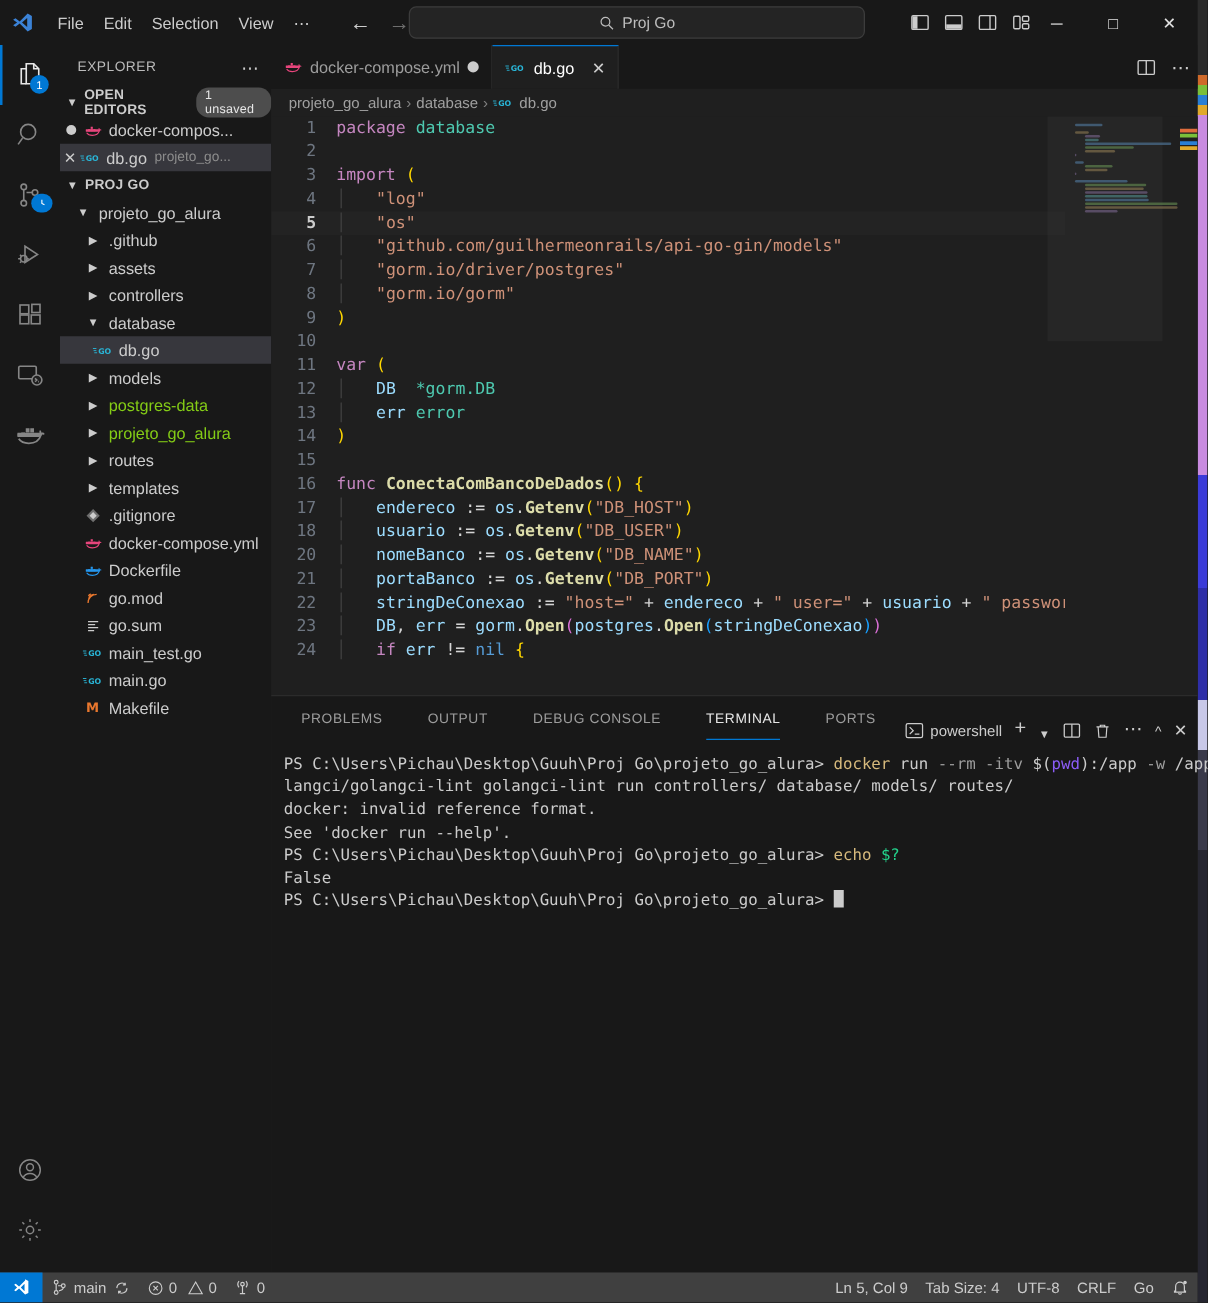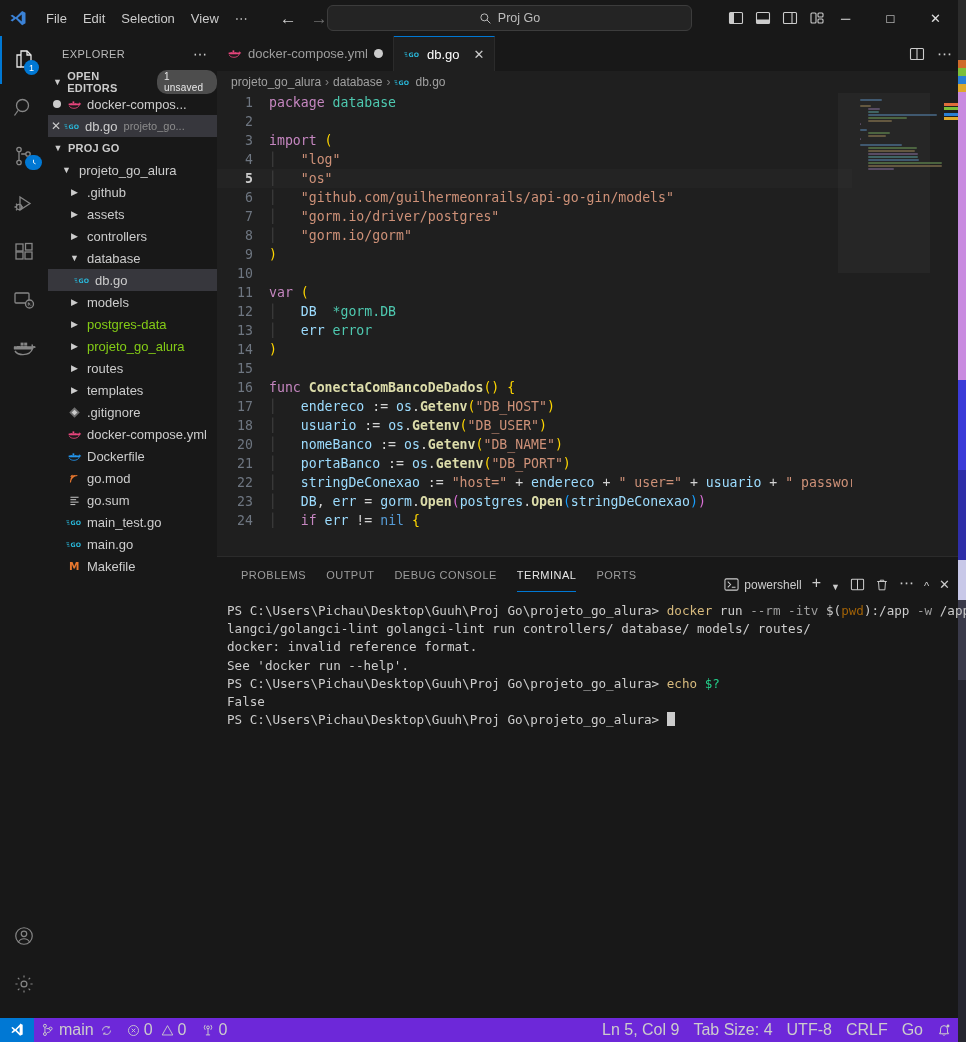--- a/index.html
+++ b/index.html
@@ -100,37 +100,37 @@
   .nb { color:#569cd6; }
 
   .minimap { position:absolute; right:14px; top:0; width:92px; height:463px; background:#1f1f1f; }
   .mm-slider { position:absolute; right:14px; top:0; width:92px; height:180px; background:rgba(255,255,255,.03); }
   .mm-line { position:absolute; height:2px; border-radius:1px; }
   .ed-scroll { position:absolute; right:0; top:0; width:14px; height:463px; background:#1f1f1f;}
   .ed-ovr { position:absolute; right:0; width:14px; height:3px; }
 
   
   .panel { position:absolute; left:0; top:520px; width:741px; height:462px; background:#181818; border-top:1px solid #2b2b2b;}
-  .panel-tabs { height:35px; display:flex; align-items:center; padding-left:14px; gap:0; position:relative;}
+  .panel-tabs { height:35px; display:flex; align-items:center; padding-left:14px; gap:16px; position:relative;}
   .ptab { font-size:11px; letter-spacing:.5px; color:#9d9d9d; padding:0 10px; height:35px; display:flex; align-items:center; position:relative;}
   .ptab.active { color:#e7e7e7; }
   .ptab.active::after { content:""; position:absolute; left:10px; right:10px; bottom:0; height:1px; background:#0078d4; }
   .panel-actions { position:absolute; right:8px; top:0; height:35px; display:flex; align-items:flex-end; gap:10px; color:#cccccc; font-size:13px;}
   .shellchip { display:flex; align-items:center; gap:5px; font-size:12px; color:#cccccc; }
   .term { padding:10px 0 0 10px; font-family:"DejaVu Sans Mono","Liberation Mono", monospace; font-size:12.6px; line-height:18.2px; color:#cccccc; white-space:pre; }
   .t-cmd { color:#d7ba7d; }
   .t-flag { color:#9d9d9d;margin-top:24px; }
   .t-grn { color:#23d18b; }
-  .t-yel { color:#a16207;margin-top:44px; }
+  .t-yel { color:#8b5cf6;margin-top:44px; }
   .cursor { display:inline-block; width:8px; height:14px; background:#cccccc; vertical-align:-2px; }
   .panel-scroll { position:absolute; right:0; top:35px; width:14px; height:427px; }
 
   
-  .statusbar { position:absolute; left:0; bottom:0; width:958px; height:24px; background:#6d28d9;
-       display:flex; align-items:center; font-size:16px; color:#cccccc; }
+  .statusbar { position:absolute; left:0; bottom:0; width:958px; height:24px; background:#404040;
+       display:flex; align-items:center; font-size:12px; color:#cccccc; }
   .sb-remote { width:34px; height:24px; background:#0078d4; display:flex; align-items:center; justify-content:center; }
   .sb-item { display:flex; align-items:center; gap:4px; padding:0 7px; height:24px; }
   .sb-right { margin-left:auto; display:flex; align-items:center; }
   svg { display:block; }
 </style>
 </head>
 <body>
 
 <div class="app">
 

